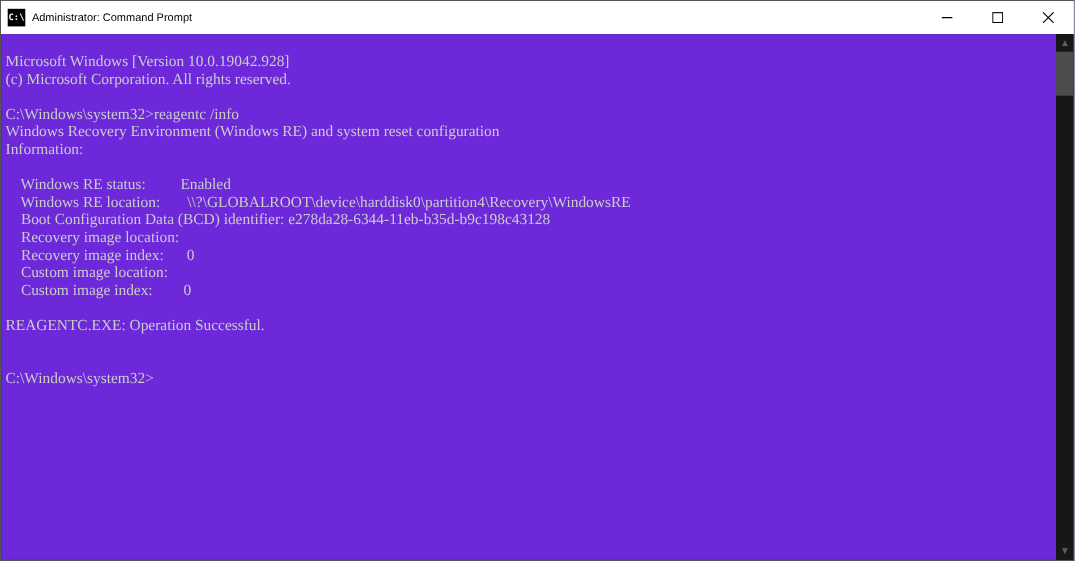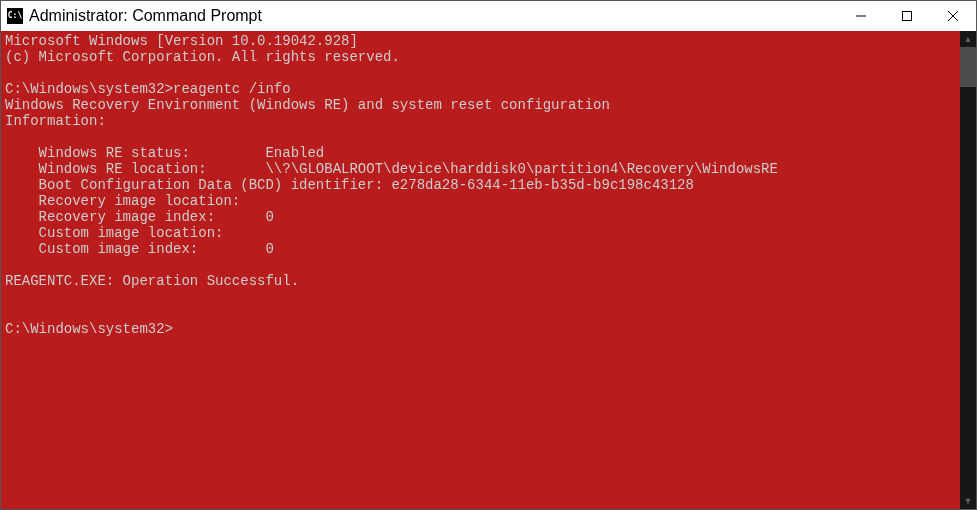--- a/index.html
+++ b/index.html
@@ -45,21 +45,21 @@
       justify-content: center;
     }
     .app-icon-inner {
       color: #fff;
       font-size: 8px;
       font-family: Consolas, monospace;
       font-weight: bold;
       line-height: 1;
     }
     .title-text {
-      font-size: 16px;
+      font-size: 10px;
       color: #000;
     }
     .titlebar-right {
       display: flex;
       height: 100%;
     }
     .win-btn {
       width: 46px;
       height: 100%;
       display: flex;
@@ -72,26 +72,26 @@
       height: 10px;
     }
     .terminal-container {
       flex: 1;
       display: flex;
       background: #0c0c0c;
       overflow: hidden;
     }
     .terminal {
       flex: 1;
-      background: #b91c1c;
+      background: #6d28d9;
       color: #cccccc;
-      font-family: Liberation Mono, monospace;
+      font-family: Liberation Serif, serif;
       font-size: 14px;
       line-height: 16px;
-      padding: 2px 4px;
+      padding: 18px 4px;
       white-space: pre;
       overflow: hidden;
     }
     .scrollbar {
       width: 16px;
       background: #171717;
       position: relative;
     }
     .scroll-arrow {
       width: 16px;

